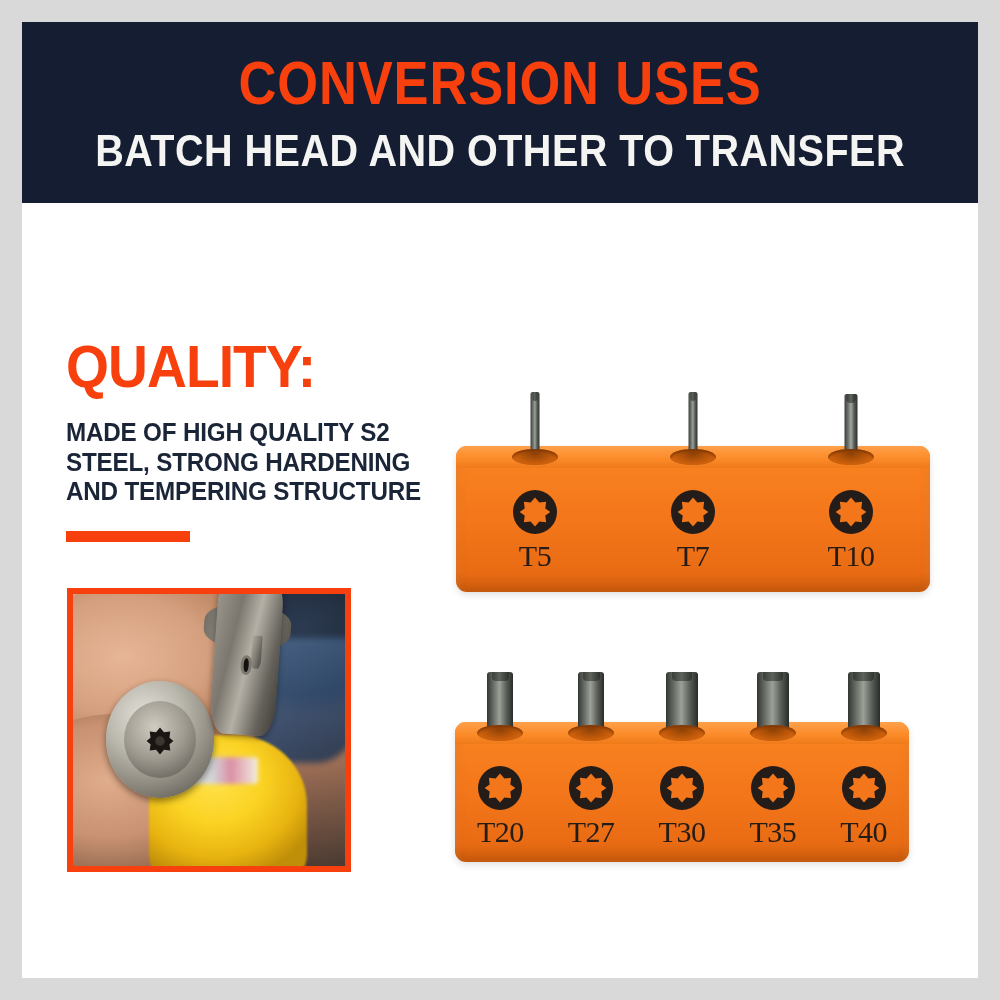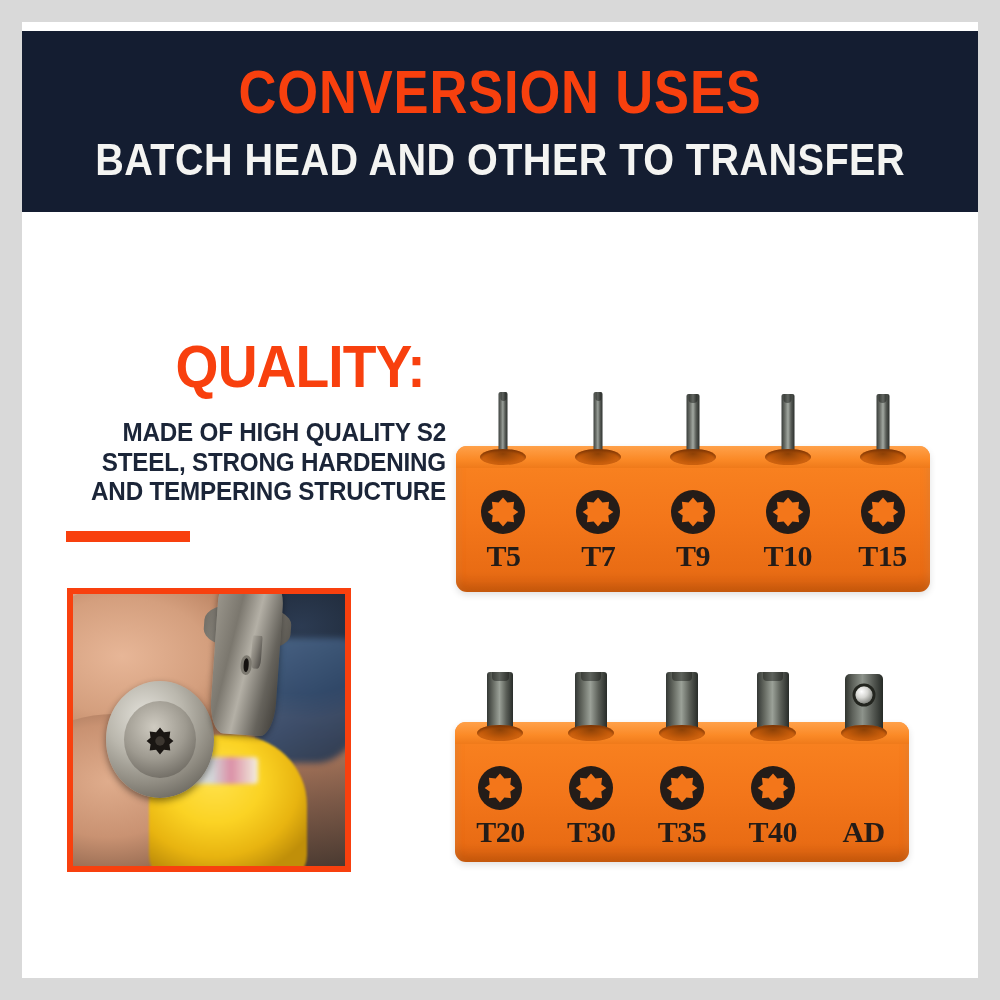--- a/index.html
+++ b/index.html
@@ -35,21 +35,20 @@
     left: 22px;
     top: 22px;
     width: 956px;
     height: 181px;
     background: #141d31;
     display: flex;
     flex-direction: column;
     align-items: center;
     justify-content: center;
     overflow: hidden;
-    margin-top: 9px;
   }
 
   .header-title {
     color: #f8400e;
     font-size: 61px;
     line-height: 1.0;
     font-weight: bold;
     letter-spacing: 1px;
     transform: scaleX(0.86);
     white-space: nowrap;
@@ -67,21 +66,20 @@
     white-space: nowrap;
     text-align: center;
   }
 
   
   .quality-block {
     position: absolute;
     left: 66px;
     top: 337px;
     width: 390px;
-    text-align: right;
   }
 
   .quality-heading {
     color: #f8400e;
     font-size: 60px;
     font-weight: bold;
     line-height: 1.0;
     letter-spacing: -1px;
     transform: scaleX(0.92);
     transform-origin: left center;
@@ -262,21 +260,21 @@
     display: flex;
     align-items: center;
     justify-content: center;
   }
   .star-badge svg { display: block; }
 
   .cell-label {
     margin-top: 7px;
     color: #241c18;
     font-size: 30px;
-    font-weight: bold;
+    font-weight: normal;
     line-height: 1;
     font-family: "Liberation Serif", serif;
     letter-spacing: -0.5px;
   }
 
   
   .bit {
     position: absolute;
     bottom: 100%;
     left: 50%;
@@ -413,49 +411,21 @@
             <div class="bit-med" style="position: relative;">
               <div class="bit-notch"></div>
             </div>
           </div>
           <div class="socket"></div>
           <div class="star-badge">
             <svg width="34" height="34" viewBox="0 0 34 34" aria-hidden="true">
               <path d="M17 2.5 L21.4 7.6 L28.1 6.8 L27.3 13.5 L32.4 17 L27.3 20.5 L28.1 27.2 L21.4 26.4 L17 31.5 L12.6 26.4 L5.9 27.2 L6.7 20.5 L1.6 17 L6.7 13.5 L5.9 6.8 L12.6 7.6 Z" fill="#f3761a"></path>
             </svg>
           </div>
-          <div class="cell-label">T9</div>
-        </div>
-        <div class="cell">
-          <div class="bit">
-            <div class="bit-med" style="position: relative;">
-              <div class="bit-notch"></div>
-            </div>
-          </div>
-          <div class="socket"></div>
-          <div class="star-badge">
-            <svg width="34" height="34" viewBox="0 0 34 34" aria-hidden="true">
-              <path d="M17 2.5 L21.4 7.6 L28.1 6.8 L27.3 13.5 L32.4 17 L27.3 20.5 L28.1 27.2 L21.4 26.4 L17 31.5 L12.6 26.4 L5.9 27.2 L6.7 20.5 L1.6 17 L6.7 13.5 L5.9 6.8 L12.6 7.6 Z" fill="#f3761a"></path>
-            </svg>
-          </div>
           <div class="cell-label">T10</div>
-        </div>
-        <div class="cell">
-          <div class="bit">
-            <div class="bit-med" style="position: relative;">
-              <div class="bit-notch"></div>
-            </div>
-          </div>
-          <div class="socket"></div>
-          <div class="star-badge">
-            <svg width="34" height="34" viewBox="0 0 34 34" aria-hidden="true">
-              <path d="M17 2.5 L21.4 7.6 L28.1 6.8 L27.3 13.5 L32.4 17 L27.3 20.5 L28.1 27.2 L21.4 26.4 L17 31.5 L12.6 26.4 L5.9 27.2 L6.7 20.5 L1.6 17 L6.7 13.5 L5.9 6.8 L12.6 7.6 Z" fill="#f3761a"></path>
-            </svg>
-          </div>
-          <div class="cell-label">T15</div>
         </div>
       </div>
   </div>
 
   <div class="holder" style="left:455px; top:722px; width:454px; height:140px;">
     <div class="holder-top-lip"></div>
     <div class="holder-cells" id="bottom-holder-cells">
         <div class="cell">
           <div class="bit">
             <div class="bit-fat" style="position: relative;">
@@ -465,20 +435,34 @@
           <div class="socket"></div>
           <div class="star-badge">
             <svg width="34" height="34" viewBox="0 0 34 34" aria-hidden="true">
               <path d="M17 2.5 L21.4 7.6 L28.1 6.8 L27.3 13.5 L32.4 17 L27.3 20.5 L28.1 27.2 L21.4 26.4 L17 31.5 L12.6 26.4 L5.9 27.2 L6.7 20.5 L1.6 17 L6.7 13.5 L5.9 6.8 L12.6 7.6 Z" fill="#f3761a"></path>
             </svg>
           </div>
           <div class="cell-label">T20</div>
         </div>
         <div class="cell">
           <div class="bit">
+            <div class="bit-fat" style="position: relative;">
+              <div class="bit-notch"></div>
+            </div>
+          </div>
+          <div class="socket"></div>
+          <div class="star-badge">
+            <svg width="34" height="34" viewBox="0 0 34 34" aria-hidden="true">
+              <path d="M17 2.5 L21.4 7.6 L28.1 6.8 L27.3 13.5 L32.4 17 L27.3 20.5 L28.1 27.2 L21.4 26.4 L17 31.5 L12.6 26.4 L5.9 27.2 L6.7 20.5 L1.6 17 L6.7 13.5 L5.9 6.8 L12.6 7.6 Z" fill="#f3761a"></path>
+            </svg>
+          </div>
+          <div class="cell-label">T27</div>
+        </div>
+        <div class="cell">
+          <div class="bit">
             <div class="bit-fatter" style="position: relative;">
               <div class="bit-notch"></div>
             </div>
           </div>
           <div class="socket"></div>
           <div class="star-badge">
             <svg width="34" height="34" viewBox="0 0 34 34" aria-hidden="true">
               <path d="M17 2.5 L21.4 7.6 L28.1 6.8 L27.3 13.5 L32.4 17 L27.3 20.5 L28.1 27.2 L21.4 26.4 L17 31.5 L12.6 26.4 L5.9 27.2 L6.7 20.5 L1.6 17 L6.7 13.5 L5.9 6.8 L12.6 7.6 Z" fill="#f3761a"></path>
             </svg>
           </div>
@@ -504,27 +488,17 @@
               <div class="bit-notch"></div>
             </div>
           </div>
           <div class="socket"></div>
           <div class="star-badge">
             <svg width="34" height="34" viewBox="0 0 34 34" aria-hidden="true">
               <path d="M17 2.5 L21.4 7.6 L28.1 6.8 L27.3 13.5 L32.4 17 L27.3 20.5 L28.1 27.2 L21.4 26.4 L17 31.5 L12.6 26.4 L5.9 27.2 L6.7 20.5 L1.6 17 L6.7 13.5 L5.9 6.8 L12.6 7.6 Z" fill="#f3761a"></path>
             </svg>
           </div>
           <div class="cell-label">T40</div>
-        </div>
-        <div class="cell">
-          <div class="bit">
-            <div class="bit-adapter">
-              <div class="adapter-ball"></div>
-            </div>
-          </div>
-          <div class="socket"></div>
-          <div class="star-badge" style="visibility: hidden;"></div>
-          <div class="cell-label">AD</div>
         </div>
       </div>
   </div>
 
 </div>
 
 </body></html>

